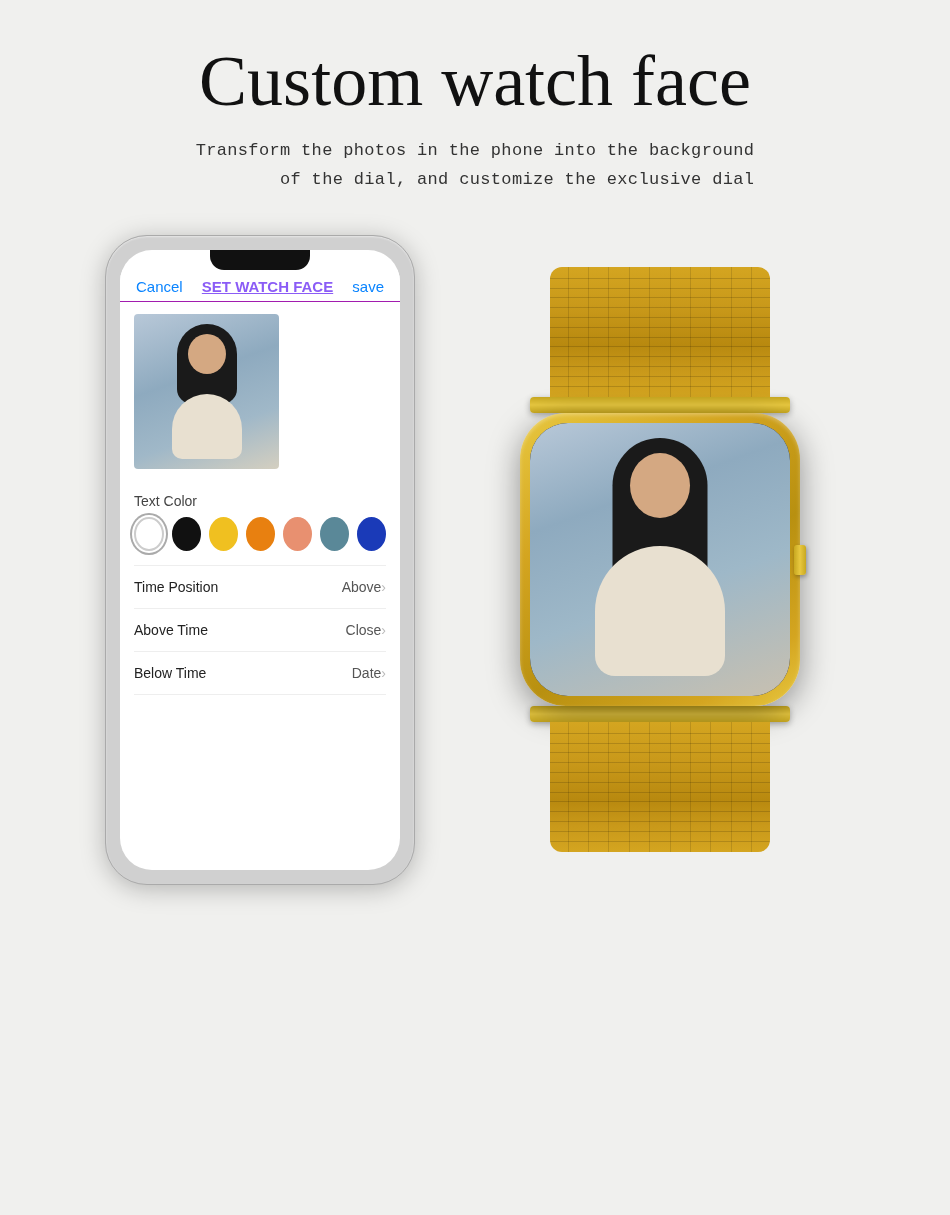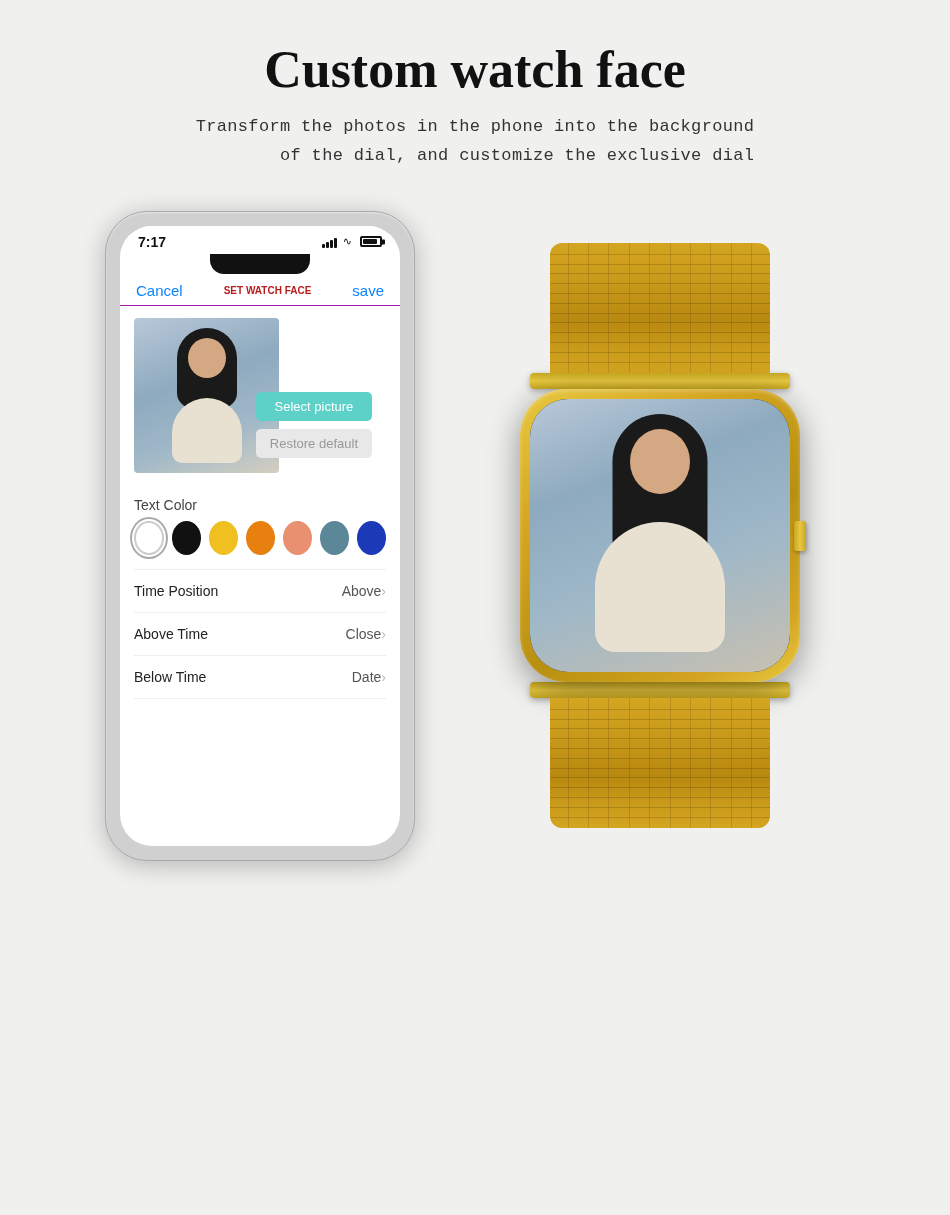--- a/index.html
+++ b/index.html
@@ -8,22 +8,22 @@
       min-height: 1215px;
       background: #f0f0ee;
       font-family: Georgia, serif;
       display: flex;
       flex-direction: column;
       align-items: center;
       padding: 30px 20px;
     }
 
     .page-title {
-      font-size: 52px;
-      font-weight: 700;
+      font-size: 72px;
+      font-weight: 400;
       color: #111;
       margin-top: 10px;
       margin-bottom: 14px;
       font-family: Georgia, serif;
     }
 
     .page-subtitle {
       font-size: 17px;
       color: #333;
       text-align: right;
@@ -152,24 +152,25 @@
       border-bottom: 1px solid #a21caf;
     }
 
     .phone-nav-cancel {
       color: #0a84ff;
       font-size: 15px;
       font-family: -apple-system, sans-serif;
     }
 
     .phone-nav-title {
-      font-size: 10px;
+      font-size: 15px;
       font-weight: 700;
-      color: #b91c1c;
-      font-family: -apple-system, sans-serif;
+      color: #8b5cf6;
+      font-family: -apple-system, sans-serif;
+      text-decoration: underline;
     }
 
     .phone-nav-save {
       color: #0a84ff;
       font-size: 15px;
       font-family: -apple-system, sans-serif;
     }
 
     .phone-content {
       background: #fff;
@@ -470,55 +471,36 @@
   <span>Transform the photos in the phone into the background</span><br>
   <span>of the dial, and customize the exclusive dial</span>
 </p>
 
 <div class="content-row">
 
   <div class="phone-wrapper">
     <div class="phone-outer">
       <div class="phone-inner">
 
-        <div class="phone-notch-bar">
-          <span class="phone-time">7:17</span>
-          <div class="phone-status-icons">
-            <div class="signal-bars">
-              <div class="bar" style="height:4px"></div>
-              <div class="bar" style="height:6px"></div>
-              <div class="bar" style="height:8px"></div>
-              <div class="bar" style="height:10px"></div>
-            </div>
-            <span class="wifi-icon">∿</span>
-            <div class="battery-icon">
-              <div class="battery-fill"></div>
-            </div>
-          </div>
-        </div>
 
         <div class="notch"></div>
 
         <div class="phone-nav">
           <span class="phone-nav-cancel">Cancel</span>
           <span class="phone-nav-title">SET WATCH FACE</span>
           <span class="phone-nav-save">save</span>
         </div>
 
         <div class="phone-content">
 
           <div class="preview-row">
             <div class="preview-image">
               <div class="hair"></div>
               <div class="head"></div>
               <div class="body"></div>
-            </div>
-            <div class="buttons-area">
-              <div class="btn-select">Select picture</div>
-              <div class="btn-restore">Restore default</div>
             </div>
           </div>
 
           <div class="text-color-section">
             <div class="section-label">Text Color</div>
             <div class="color-circles">
               <div class="color-circle selected" style="background:#ffffff; border: 2px solid #ccc;"></div>
               <div class="color-circle" style="background:#111111;"></div>
               <div class="color-circle" style="background:#f0c020;"></div>
               <div class="color-circle" style="background:#e88010;"></div>

